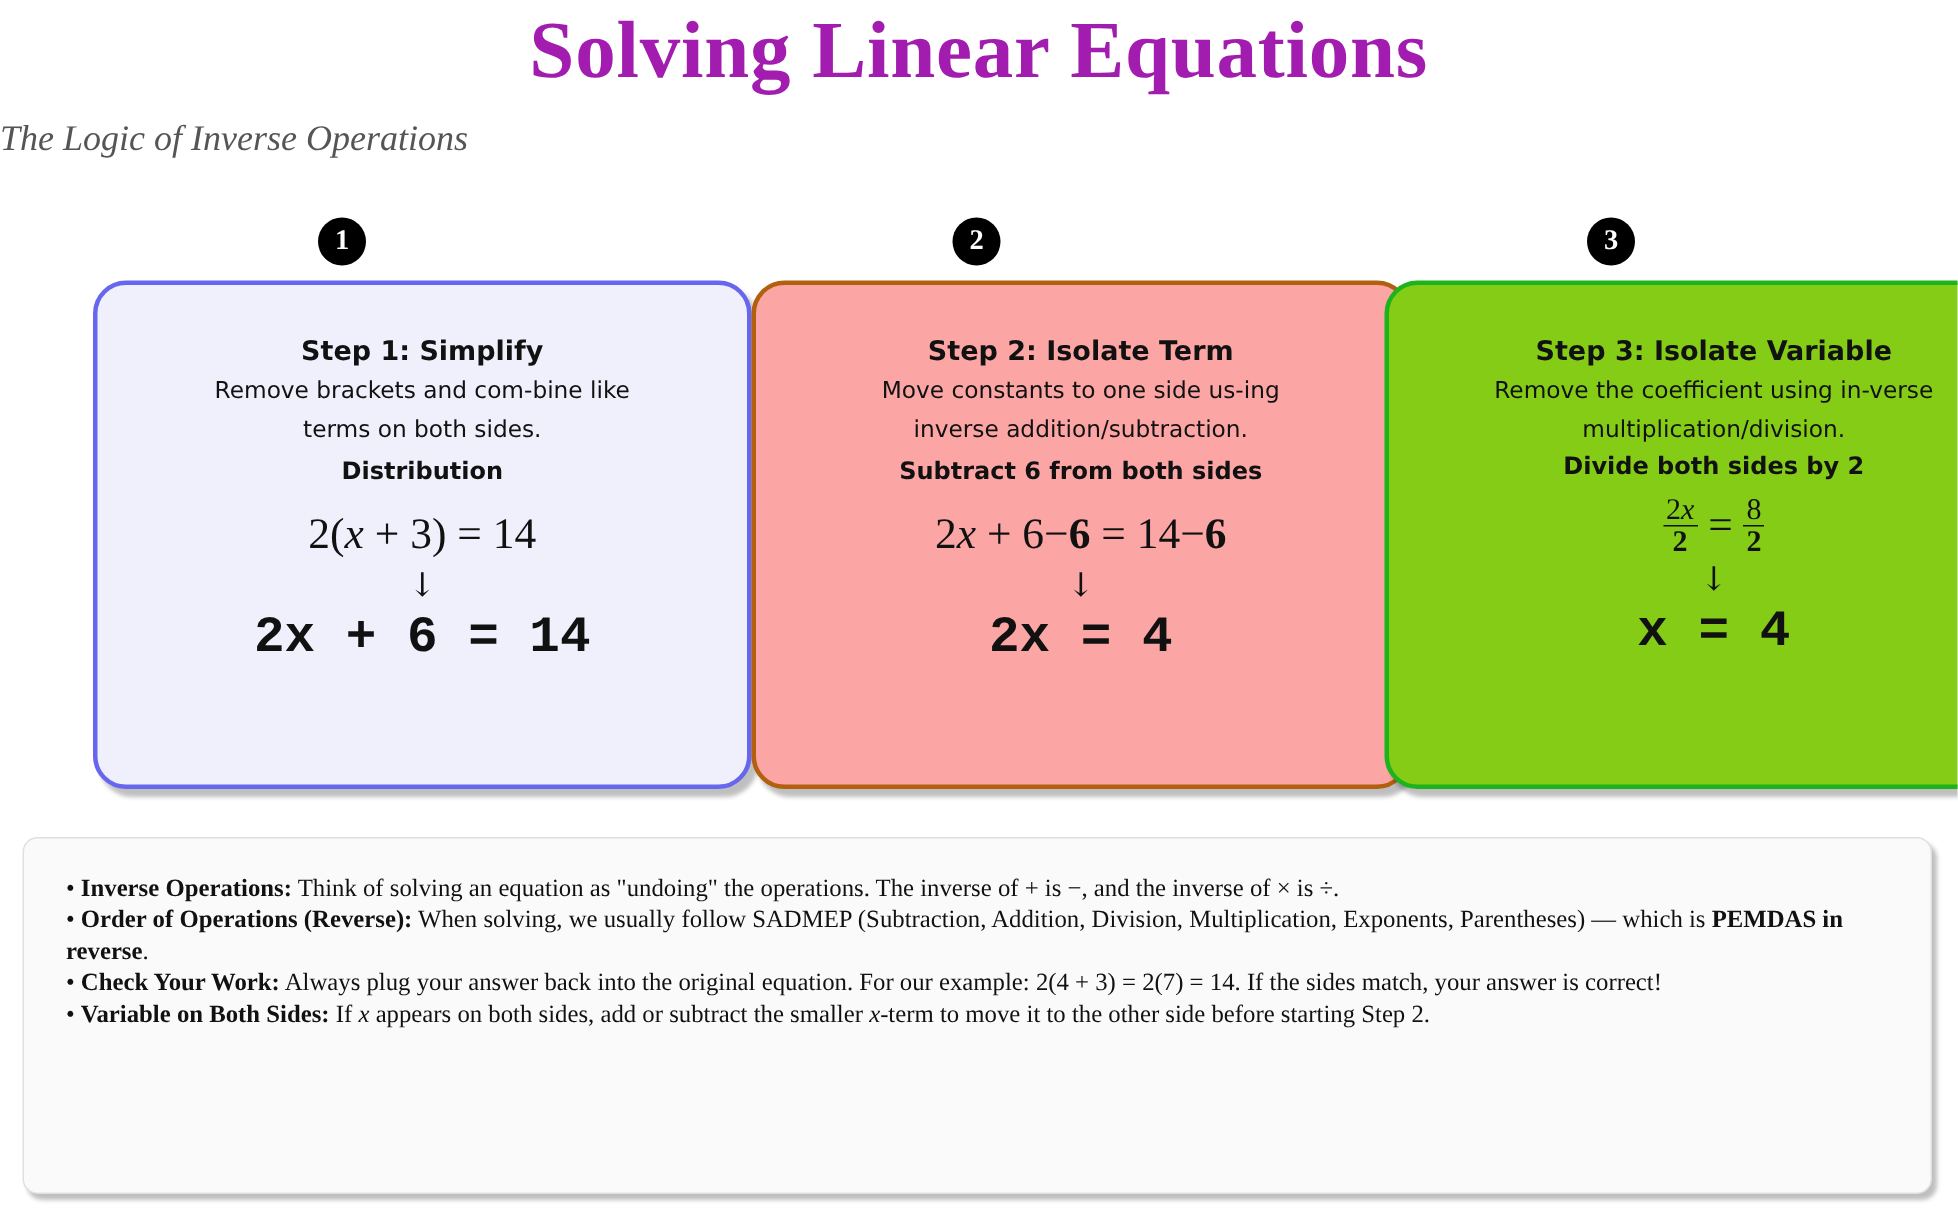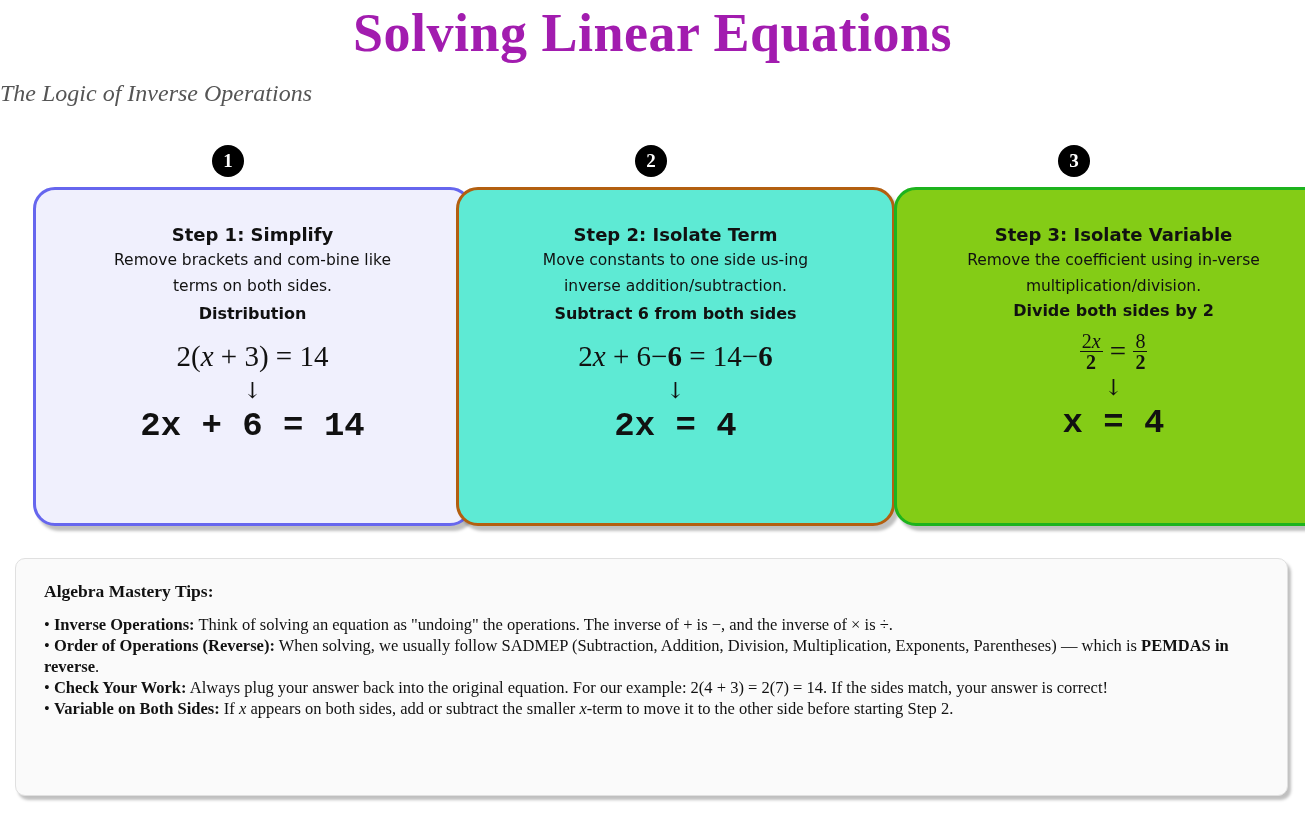--- a/index.html
+++ b/index.html
@@ -1,20 +1,20 @@
 <!DOCTYPE html>
 <html><head>
 <meta charset="utf-8">
 <style>
   html, body { margin:0; padding:0; background:#ffffff; }
   body { width:1305px; height:818px; position:relative; overflow:hidden; font-family:"DejaVu Sans", sans-serif; color:#111; }
   .title { position:absolute; left:0; width:1305px; top:2px; text-align:center; font-family:"Liberation Serif","DejaVu Serif", serif; font-weight:bold; font-size:54px; color:#a21caf; letter-spacing:0.5px; }
   .subtitle { position:absolute; left:0; width:1305px; top:80px; font-family:"Liberation Serif","DejaVu Serif", serif; font-style:italic; font-size:24px; color:#555; }
   .badge { position:absolute; width:32px; height:32px; border-radius:50%; background:#000; color:#fff; font-family:"Liberation Serif", serif; font-weight:bold; font-size:19px; line-height:32px; text-align:center; }
-  .card { position:absolute; top:187px; width:439px; height:339px; border-radius:22px; border:3px solid; box-sizing:border-box; box-shadow:4px 5px 3px rgba(0,0,0,0.25); text-align:center; }
+  .card { position:absolute; top:187px; width:439px; height:339px; border-radius:22px; border:3px solid; box-sizing:border-box; box-shadow:4px 5px 3px rgba(0,0,0,0.25); text-align:center;margin-left:29px; }
   .card-title { margin-top:33px; font-family:"DejaVu Sans", sans-serif; font-weight:bold; font-size:18px; line-height:24px; }
   .card-desc { font-family:"DejaVu Sans", sans-serif; font-size:15.5px; line-height:26px; padding:0 60px; }
   .card-op { font-family:"DejaVu Sans", sans-serif; font-weight:bold; font-size:16px; line-height:26px; margin-top:2px; }
   .eq1 { font-family:"Liberation Serif","DejaVu Serif", serif; font-size:29px; margin-top:10px; line-height:38px; }
   .eq1 i { font-style:italic; }
   .arrow-down { font-family:"DejaVu Serif", serif; font-size:22px; line-height:28px; margin-top:2px; }
   .eq2 { font-family:Liberation Mono, monospace; font-weight:bold; font-size:34px; line-height:42px; }
   .connector { position:absolute; width:0; height:0; border-top:20px solid transparent; border-bottom:20px solid transparent; border-left:40px solid #e2e2e2; }
   .tips { position:absolute; left:15px; top:558px; width:1273px; height:238px; border:1px solid #e0e0e0; border-radius:10px; background:#fafafa; box-shadow:3px 4px 3px rgba(0,0,0,0.25); box-sizing:border-box; font-family:"Liberation Serif","DejaVu Serif", serif; font-size:16.5px; color:#111; padding:22px 28px 0 28px; }
   .tips-title { font-weight:bold; font-size:17.5px; margin-bottom:12px; }
@@ -39,21 +39,21 @@
 
 <div class="card" style="left:33px; border-color:#6666ee; background:#f0f0fd;">
   <div class="card-title">Step 1: Simplify</div>
   <div class="card-desc">Remove brackets and com-bine like terms on both sides.</div>
   <div class="card-op">Distribution</div>
   <div class="eq1">2(<i>x</i> + 3) = 14</div>
   <div class="arrow-down">↓</div>
   <div class="eq2">2x + 6 = 14</div>
 </div>
 
-<div class="card" style="left:456px; border-color:#b35f10; background:#5eead4;">
+<div class="card" style="left:472px; border-color:#b35f10; background:#fca5a5;">
   <div class="card-title">Step 2: Isolate Term</div>
   <div class="card-desc">Move constants to one side us-ing inverse addition/subtraction.</div>
   <div class="card-op">Subtract 6 from both sides</div>
   <div class="eq1">2<i>x</i> + 6−<b>6</b> = 14−<b>6</b></div>
   <div class="arrow-down">↓</div>
   <div class="eq2">2x = 4</div>
 </div>
 
 <div class="card" style="left:894px; border-color:#1db31d; background:#84cc16;">
   <div class="card-title">Step 3: Isolate Variable</div>
@@ -62,18 +62,17 @@
   <div class="eq1" style="margin-top:8px;">
     <span class="frac"><span class="num">2<i>x</i></span><span class="den">2</span></span>
     <span style="vertical-align:middle;">=</span>
     <span class="frac"><span class="num">8</span><span class="den">2</span></span>
   </div>
   <div class="arrow-down">↓</div>
   <div class="eq2">x = 4</div>
 </div>
 
 <div class="tips">
-  <div class="tips-title">Algebra Mastery Tips:</div>
   <div class="tip">• <b>Inverse Operations:</b> <span>Think of solving an equation as "undoing" the operations. The inverse of + is −, and the inverse of × is ÷.</span></div>
   <div class="tip">• <b>Order of Operations (Reverse):</b> When solving, we usually follow SADMEP (Subtraction, Addition, Division, Multiplication, Exponents, Parentheses) — which is <b>PEMDAS in reverse</b>.</div>
   <div class="tip">• <b>Check Your Work:</b> <span>Always plug your answer back into the original equation. For our example: 2(4 + 3) = 2(7) = 14. If the sides match, your answer is correct!</span></div>
   <div class="tip">• <b>Variable on Both Sides:</b> If <i>x</i> appears on both sides, add or subtract the smaller <i>x</i>-term to move it to the other side before starting Step 2.</div>
 </div>
 
 </body></html>

